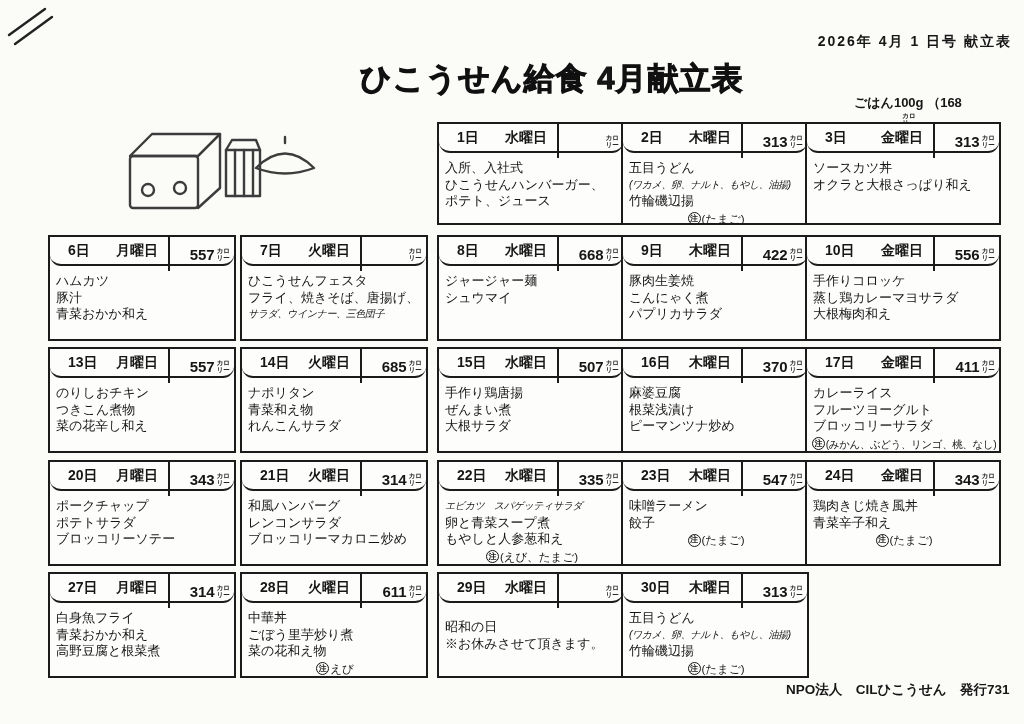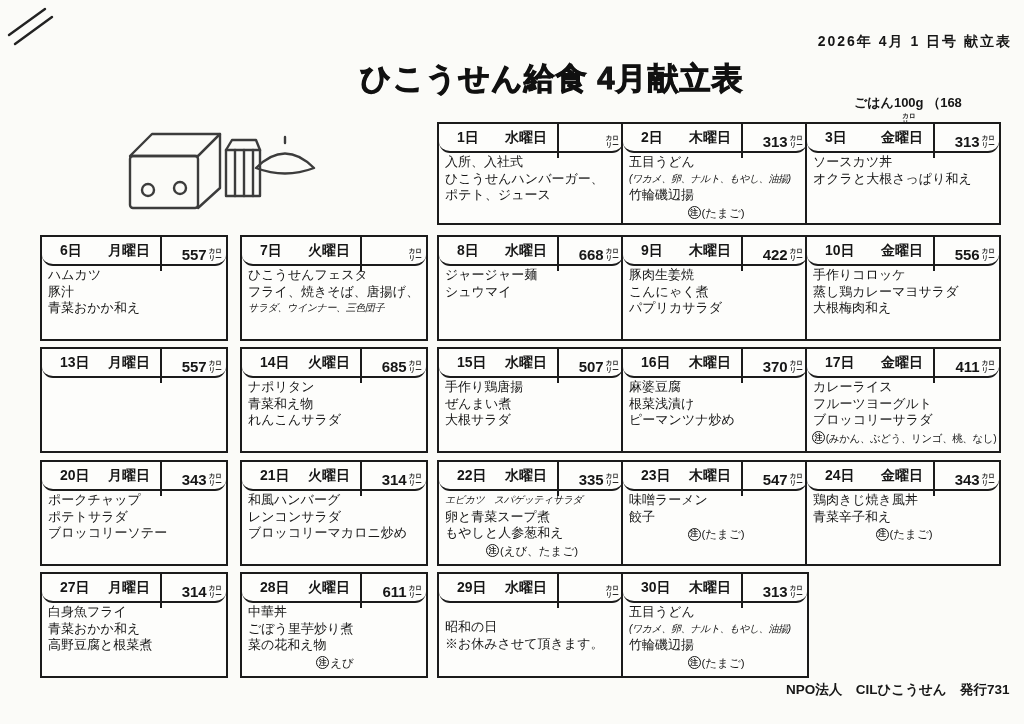--- a/index.html
+++ b/index.html
@@ -6,30 +6,30 @@
   .page{position:relative;width:1024px;height:724px;background:#fbfbf8;
         font-family:"Liberation Sans",sans-serif;color:#161616;overflow:hidden;margin:0 auto;}
   
   .issue{position:absolute;right:12px;top:33px;font-size:14px;letter-spacing:2px;font-weight:700;}
   .title{position:absolute;left:360px;top:58px;font-size:31px;font-weight:900;letter-spacing:1px;
          -webkit-text-stroke:1px #101010;white-space:nowrap;}
   .rice{position:absolute;left:854px;top:94px;font-size:13px;font-weight:700;display:flex;align-items:center;white-space:nowrap;flex-direction:column;}
   .footer{position:absolute;left:786px;top:681px;font-size:13.5px;font-weight:700;white-space:nowrap;}
   
   .cell{position:absolute;width:188px;height:106px;border:2px solid #1b1b1b;background:#fdfdfb;box-sizing:border-box;}
-  .c1{left:40px}.c2{left:240px}.c3{left:437px}.c4{left:621px}.c5{left:805px;width:196px}
+  .c1{left:48px}.c2{left:240px}.c3{left:437px}.c4{left:621px}.c5{left:805px;width:196px}
   .r1{top:122px;height:103px}.r2{top:235px}.r3{top:347px}.r4{top:460px}.r5{top:572px}
   .cell-head{display:flex;height:27px;border-bottom:2px solid #1b1b1b;border-radius:11px;}
   .head-main{flex:1;display:flex;align-items:center;justify-content:space-between;
              padding:0 10px 0 18px;font-size:14px;font-weight:700;}
   .head-cal{width:56px;border-left:2px solid #1b1b1b;display:flex;align-items:center;
             justify-content:flex-end;padding:17px 4px;font-size:15px;font-weight:700;flex:none;}
   .cal-unit{display:inline-flex;flex-direction:column;margin-left:2px;}
   .cal-unit i{font-style:normal;font-size:6.5px;line-height:1.1;font-weight:700;letter-spacing:0;}
-  .cell-body{padding:1px 4px 0 6px;font-size:13px;line-height:16.5px;font-weight:500;}
+  .cell-body{padding:7px 4px 0 6px;font-size:13px;line-height:16.5px;font-weight:500;}
   .line{white-space:nowrap;}
   .line.small{font-size:10px;letter-spacing:-0.4px;font-style:italic;}
   .note{display:flex;align-items:center;justify-content:center;gap:1px;
         font-size:11.5px;margin-top:1px;white-space:nowrap;}
   .note.small{font-size:10.5px;letter-spacing:-0.4px;}
   .chu{width:13px;height:13px;border:1.3px solid #151515;border-radius:50%;
        display:inline-flex;align-items:center;justify-content:center;flex:none;box-sizing:border-box;}
   .chu i{font-style:normal;font-size:8px;line-height:1;font-weight:700;}
   .holiday .cell-body{padding-top:16px;}
   svg{position:absolute;}
@@ -264,20 +264,27 @@
         <span class="weekday">月曜日</span>
       </div>
       <div class="head-cal">
         <span class="cal-val">557</span>
         <span class="cal-unit">
               <i>カロ</i>
               <i>リー</i>
             </span>
       </div>
     </div>
+    <div class="cell-body">
+      <div class="line">のりしおチキン</div>
+      <div class="line">つきこん煮物</div>
+      <div class="line">菜の花辛し和え</div>
+      <div class="line"></div>
+
+    </div>
   </div>
       <div class="cell c2 r3">
     <div class="cell-head">
       <div class="head-main">
         <span class="day">14日</span>
         <span class="weekday">火曜日</span>
       </div>
       <div class="head-cal">
         <span class="cal-val">685</span>
         <span class="cal-unit">

